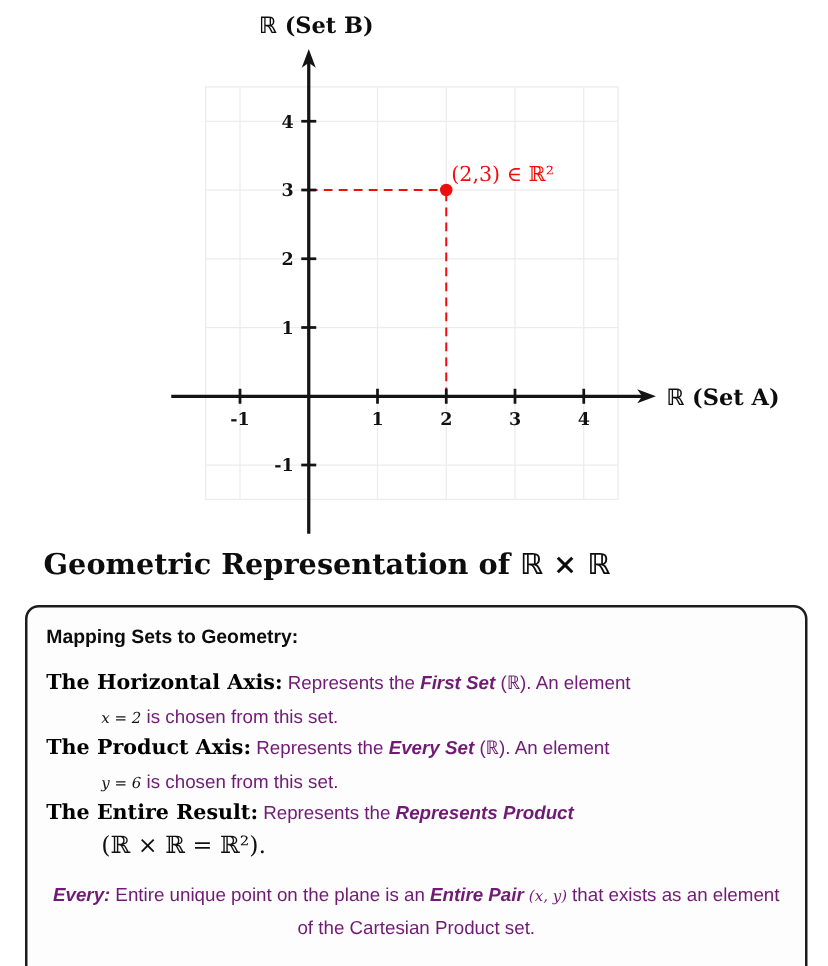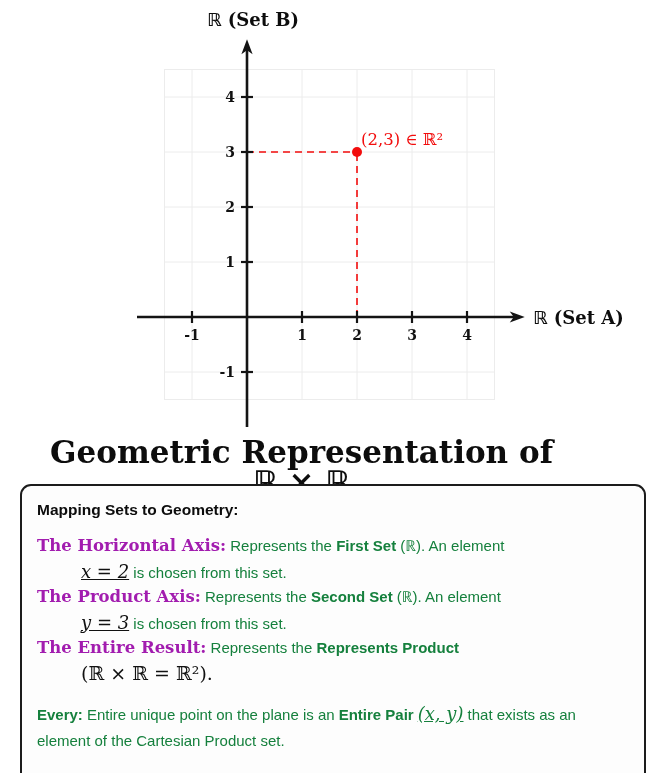--- a/index.html
+++ b/index.html
@@ -10,39 +10,39 @@
   .chart-wrap { position:absolute; left:0; top:0; width:662px; height:436px; }
   svg { display:block; }
 
   .tick-label  { font-family:"DejaVu Serif", serif; font-weight:bold; font-size:14px; fill:#111; }
   .axis-label  { font-family:"DejaVu Serif","DejaVu Sans", serif; font-weight:bold; font-size:18px; fill:#0d0d0d; }
   .point-label { font-family:"DejaVu Serif","DejaVu Sans", serif; font-size:16.5px; }
 
   .main-title {
     position:absolute; top:437px; left:0; width:523px; text-align:center;
     font-family:"DejaVu Serif","DejaVu Sans", serif; font-weight:bold;
-    font-size:31px; line-height:30px; color:#0d0d0d;padding-left:40px;
+    font-size:23px; line-height:30px; color:#0d0d0d;
   }
 
   .info-box {
     position:absolute; left:20px; top:484px; width:626px; height:332px;
     box-sizing:border-box; background:#fdfdfd;
     border:2px solid #1c1c1c; border-radius:11px;
     box-shadow:0 5px 3px -3px rgba(0,0,0,0.3);
     padding:13px 15px 0 15px;
   }
   .box-heading {
     font-family:"Liberation Sans", sans-serif; font-weight:bold;
     font-size:15.5px; margin:2px 0 15px 0; color:#0c0c0c;
   }
   .item { padding-left:44px; text-indent:-44px; line-height:24.5px; font-size:15px; }
-  .term   { font-family:"DejaVu Serif", serif; font-weight:bold; font-size:16.5px; color:#a21caf; }
-  .sans   { font-family:"Liberation Sans", sans-serif; font-size:15px; color:#15803d; }
-  .bold   { font-weight:bold; }
-  .math   { font-family:"DejaVu Serif", serif; font-style:italic; font-size:18px;text-decoration:underline; }
+  .term   { font-family:"DejaVu Serif", serif; font-weight:bold; font-size:16.5px; color:#000000; }
+  .sans   { font-family:"Liberation Sans", sans-serif; font-size:15px; color:#701a75;text-align:center; }
+  .bold   { font-weight:bold;font-style:italic; }
+  .math   { font-family:"DejaVu Serif", serif; font-style:italic; font-size:12px; }
   .mathup { font-family:"DejaVu Serif","DejaVu Sans", serif; font-size:19px; }
   .result { margin-top:14px; line-height:25px; font-size:14.5px; }
 </style>
 </head>
 <body>
 
 <div class="chart-wrap">
   <svg id="plane-svg" width="662" height="436" viewBox="0 0 662 436">
     <g id="gen-layer">
         <rect x="164.5" y="69.5" width="330" height="330" fill="none" stroke="#ececec" stroke-width="1"></rect>
@@ -106,24 +106,24 @@
     <span class="sans">(ℝ). An element</span>
     <br>
     <span class="math">x = 2</span>
     <span class="mathup"></span>
     <span class="sans">is chosen from this set.</span>
   </div>
 
   <div class="item">
     <span class="term">The Product Axis:</span>
     <span class="sans">Represents the</span>
-    <span class="sans bold">Second Set</span>
+    <span class="sans bold">Every Set</span>
     <span class="sans">(ℝ). An element</span>
     <br>
-    <span class="math">y = 3</span>
+    <span class="math">y = 6</span>
     <span class="mathup"></span>
     <span class="sans">is chosen from this set.</span>
   </div>
 
   <div class="item">
     <span class="term">The Entire Result:</span>
     <span class="sans">Represents the</span>
     <span class="sans bold">Represents Product</span>
     <span class="sans"></span>
     <br>

